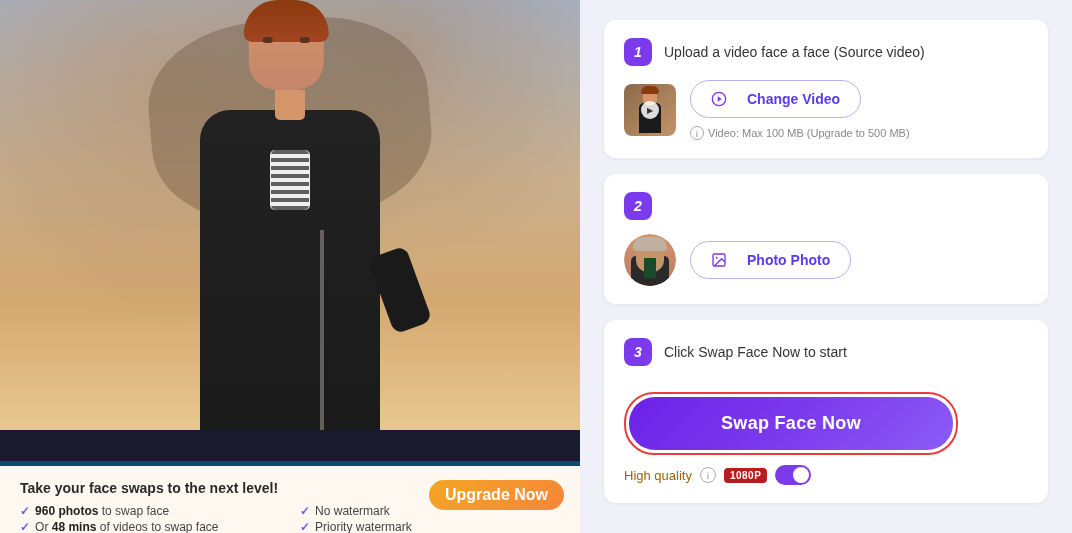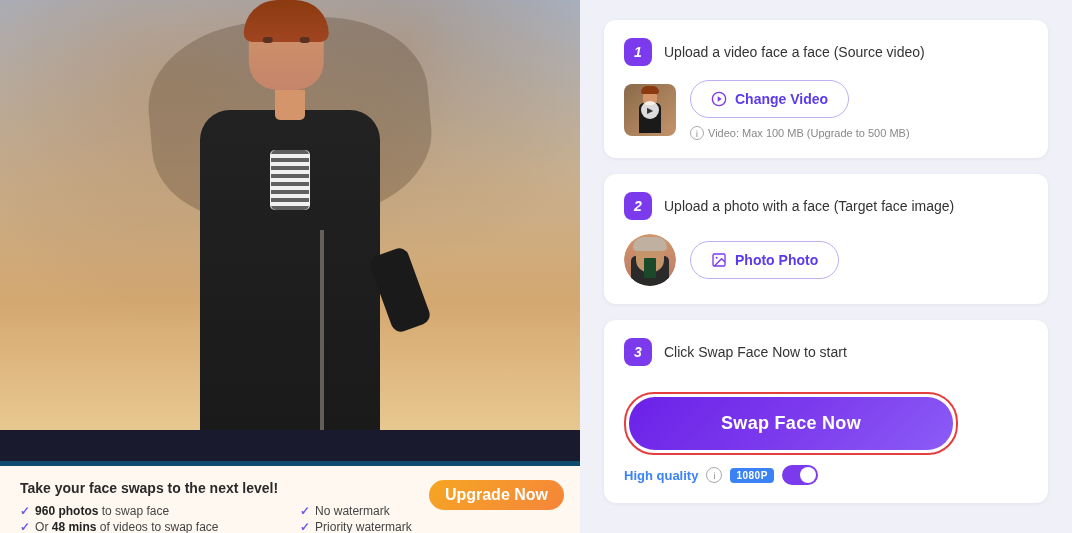--- a/index.html
+++ b/index.html
@@ -189,21 +189,21 @@
     .action-area {
       flex: 1;
       display: flex;
       flex-direction: column;
       gap: 8px;
     }
 
     .change-btn {
       display: flex;
       align-items: center;
-      gap: 8px;
+      gap: 20px;
       border: 1.5px solid #c0b0f0;
       border-radius: 24px;
       padding: 10px 20px;
       background: white;
       color: #5a3aed;
       font-size: 14px;
       font-weight: 600;
       cursor: pointer;
       width: fit-content;
     }
@@ -261,38 +261,38 @@
 
     .quality-row {
       display: flex;
       align-items: center;
       gap: 8px;
       margin-top: 10px;
     }
 
     .quality-label {
       font-size: 13px;
-      font-weight: 700;
-      color: #3b82f6;
+      font-weight: 400;
+      color: #a16207;
     }
 
     .quality-info-icon {
       width: 16px;
       height: 16px;
       border: 1px solid #aaa;
       border-radius: 50%;
       display: inline-flex;
       align-items: center;
       justify-content: center;
       font-size: 9px;
       color: #888;
     }
 
     .quality-badge {
-      background: #3b82f6;
+      background: #b91c1c;
       color: white;
       font-size: 10px;
       font-weight: 700;
       padding: 2px 6px;
       border-radius: 4px;
       letter-spacing: 0.5px;
     }
 
     .toggle-switch {
       width: 36px;
@@ -407,21 +407,20 @@
         </div>
       </div>
     </div>
   </div>
 
   <div class="step-card">
     <div class="step-header">
       <div class="step-badge">
         <span>2</span>
       </div>
-      <span class="step-title">Upload a photo with a face (Target face image)</span>
     </div>
     <div class="step-content">
       <div class="media-thumb" style="border-radius:50%;">
         <div class="thumb-face">
 
           <div style="position:absolute;bottom:0;left:50%;transform:translateX(-50%);width:38px;height:30px;background:#2a2a2a;border-radius:5px 5px 0 0;"></div>
           <div style="position:absolute;top:6px;left:50%;transform:translateX(-50%);width:28px;height:32px;background:#c4956a;border-radius:14px 14px 12px 12px;">
             <div style="position:absolute;top:-3px;left:-3px;right:-3px;height:14px;background:#c0b0a0;border-radius:14px 14px 5px 5px;"></div>
           </div>
 

